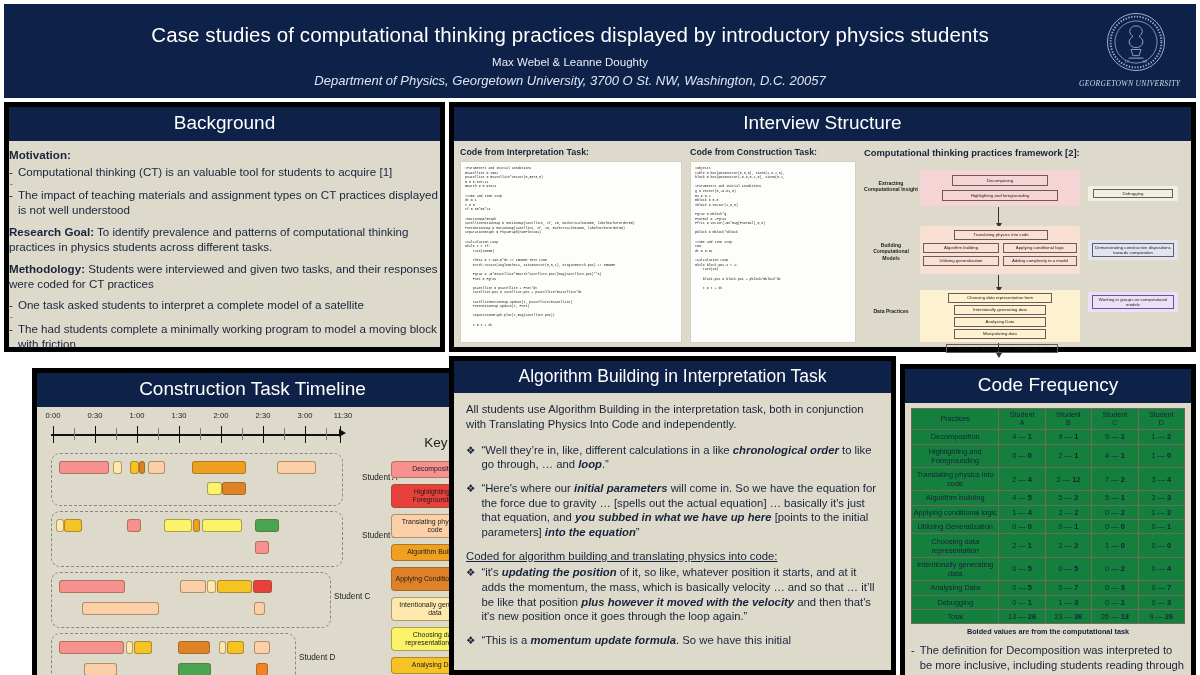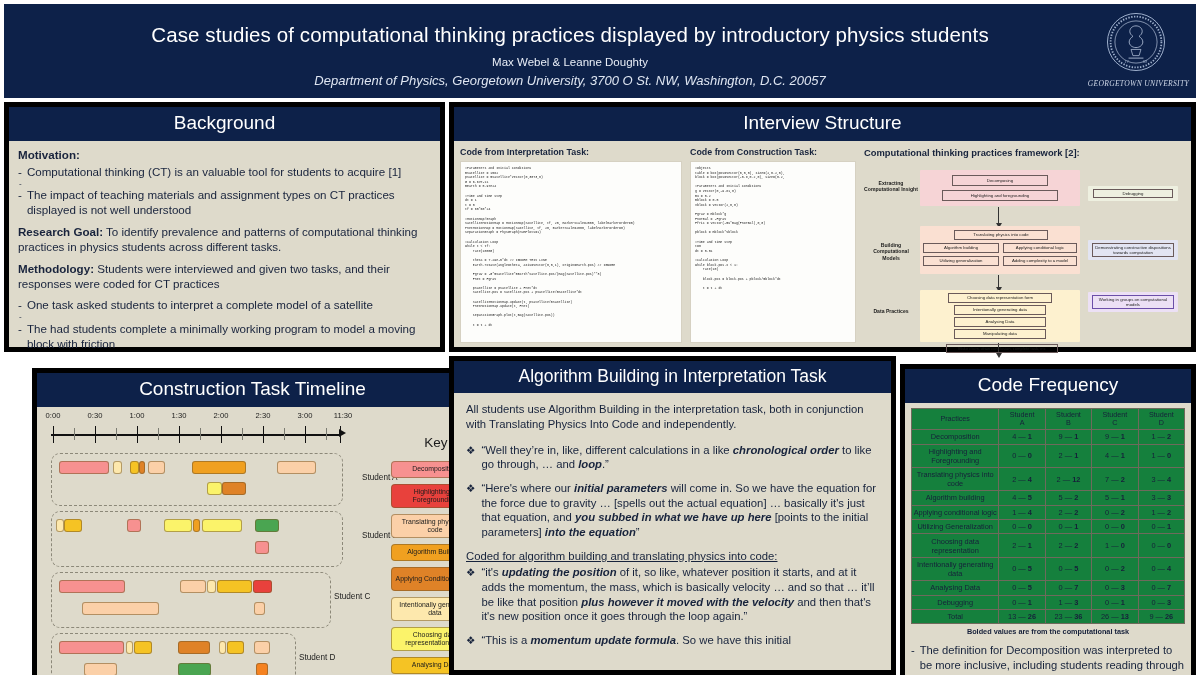--- a/index.html
+++ b/index.html
@@ -24,42 +24,42 @@
   .hdr-authors {
     position:absolute; left:60px; top:51px; width:1010px;
     text-align:center; color:#e9eef7; font-size:11.5px;
   }
   .hdr-affil {
     position:absolute; left:60px; top:68px; width:1010px;
     text-align:center; color:#dfe6f2; font-size:13px; font-style:italic;
   }
   .seal { position:absolute; right:28px; top:6px; width:62px; height:62px; }
   .seal-name {
-    position:absolute; right:6px; top:74px; width:110px; text-align:right;
+    position:absolute; right:6px; top:74px; width:110px; text-align:left;
     color:#cfd8e8; font-size:7.6px; font-family:"Liberation Serif", serif;
     font-style:italic; letter-spacing:.3px;
   }
 
   
   .panel { position:absolute; background:#dedacb; border:5px solid #000000; }
   .panel-hd {
     background:#0d2149; color:#fff; text-align:center;
     font-size:19px; font-weight:400; line-height:1.05;
     padding:6px 0 7px; border-bottom:1px solid #0d2149;
   }
   .panel-hd.small { font-size:17.5px; }
 
   #p-background { left:4px;   top:102px; width:441px; height:250px; }
   #p-interview  { left:449px; top:102px; width:747px; height:250px; }
   #p-timeline   { left:4px;   top:368px; width:441px; height:319px;margin-left:28px; }
   #p-algorithm  { left:449px; top:356px; width:447px; height:319px; }
   #p-frequency  { left:900px; top:364px; width:296px; height:319px; }
 
   
-  .bg-body { padding:5px 9px 0; color:#18233c; font-size:11.6px; line-height:1.28; }
+  .bg-body { padding:5px 0 0; color:#18233c; font-size:11.6px; line-height:1.28; }
   .bg-lead { font-weight:bold; margin:2px 0 1px; }
   .bg-bul { display:flex; gap:5px; margin:2px 0; }
   .bg-bul .dash { flex:0 0 auto; }
   .bg-para { margin:7px 0 0; }
   .bg-para b { font-weight:bold; }
   .tiny-dash { font-size:8px; line-height:.6; color:#18233c; margin-left:1px; }
 
   
   .iv-cols { display:flex; gap:8px; padding:4px 6px 0; }
   .iv-col-a { width:222px; }

